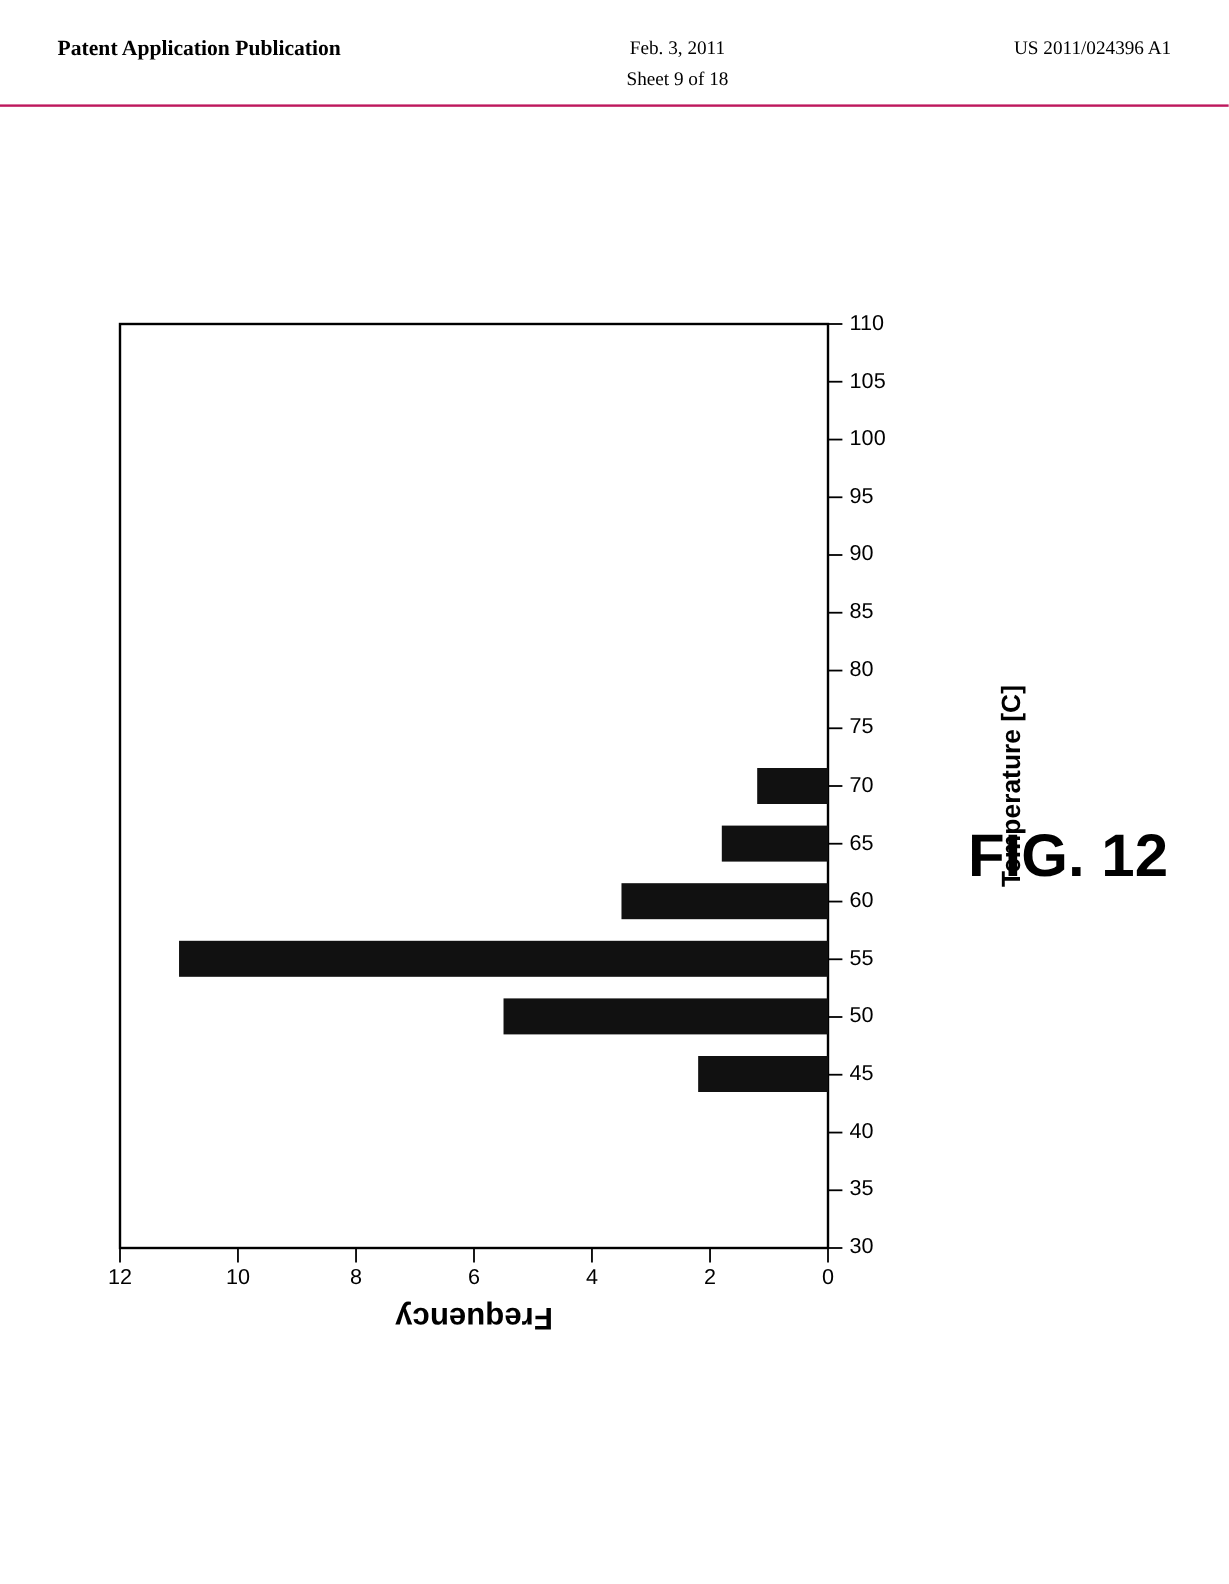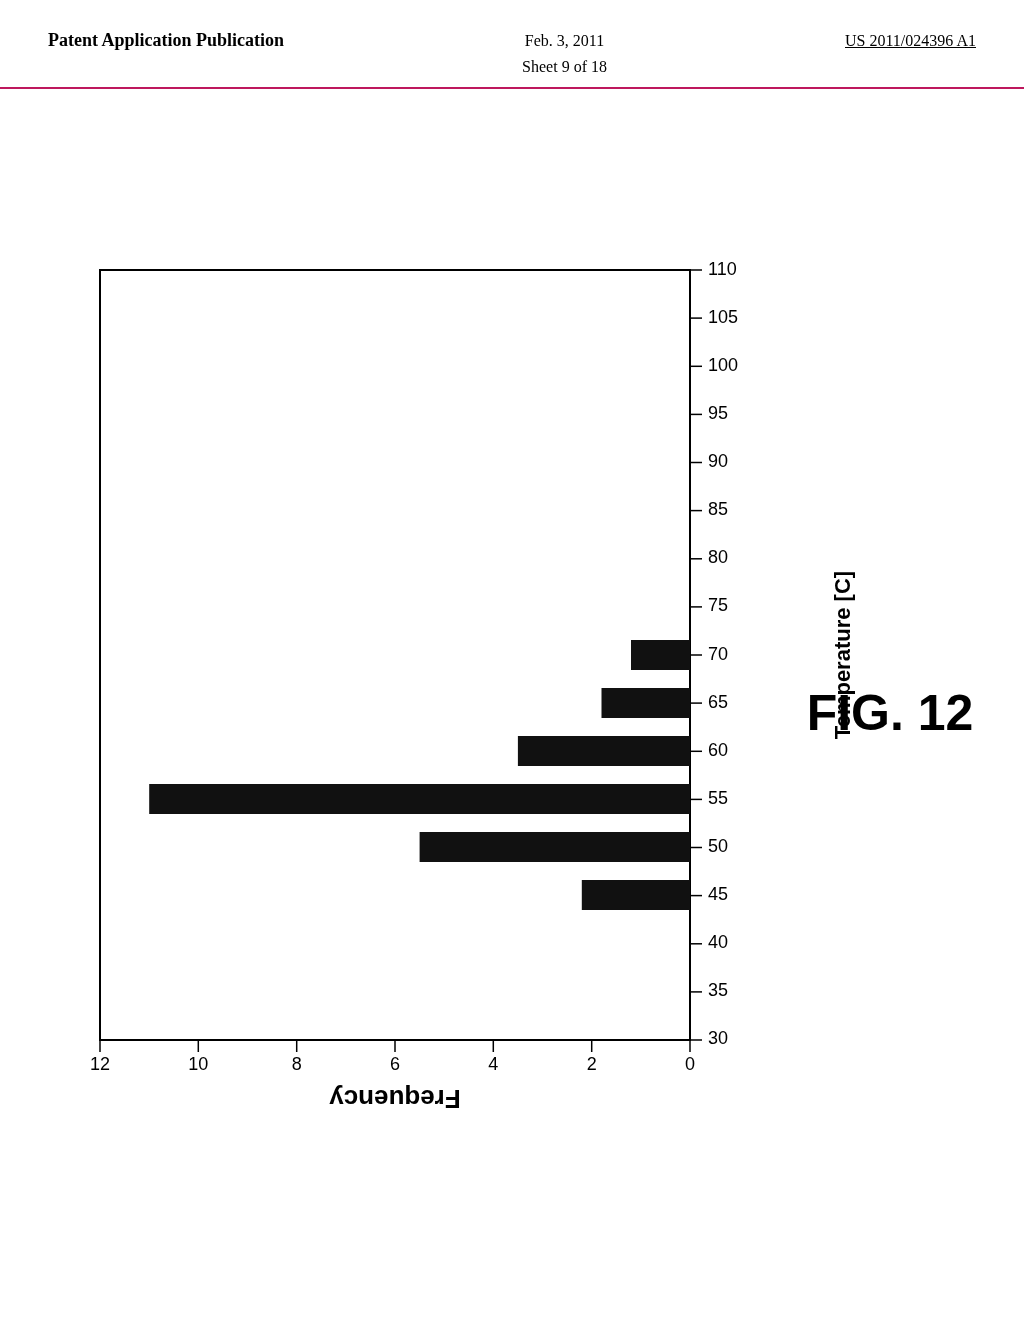--- a/index.html
+++ b/index.html
@@ -30,21 +30,20 @@
     .header-middle {
       font-size: 16px;
       text-align: center;
       line-height: 1.6;
     }
 
     .header-right {
       font-size: 16px;
       text-align: right;
       line-height: 1.6;
-      text-decoration: underline;
     }
   </style>
 </head>
 <body>
 
 <div class="header">
   <div class="header-left">
     <span>Patent Application Publication</span>
   </div>
   <div class="header-middle">

